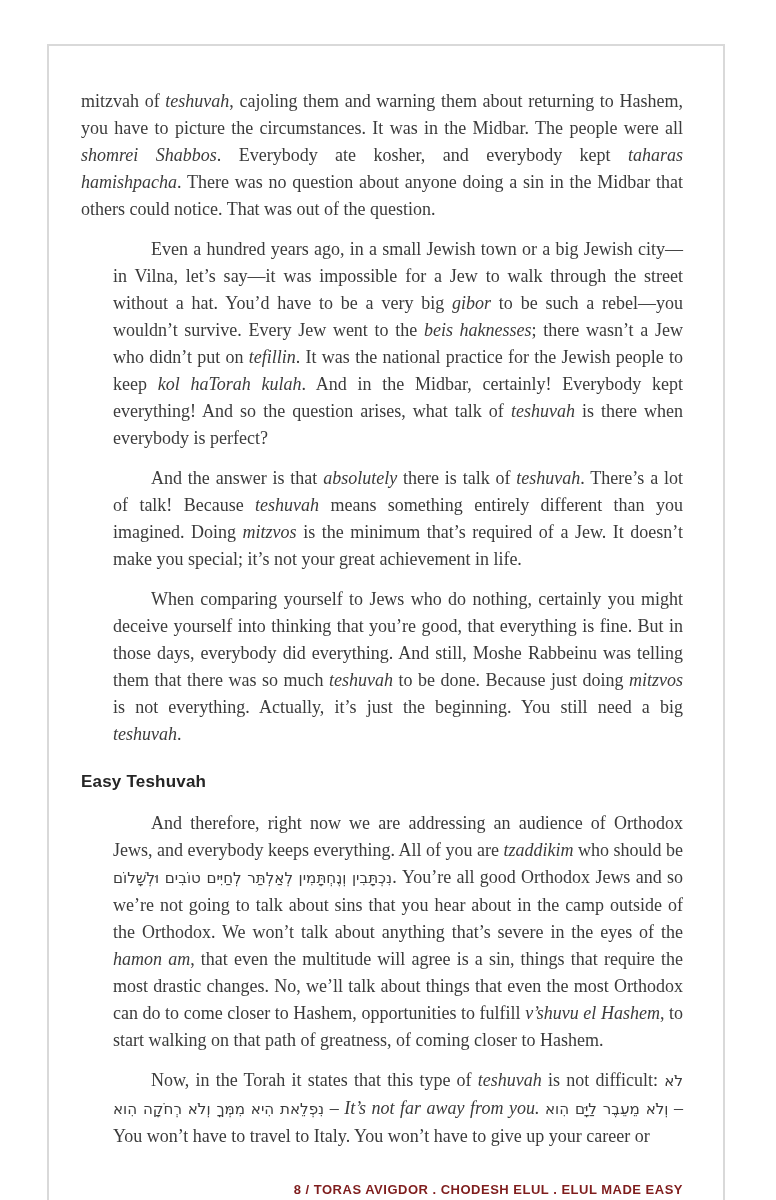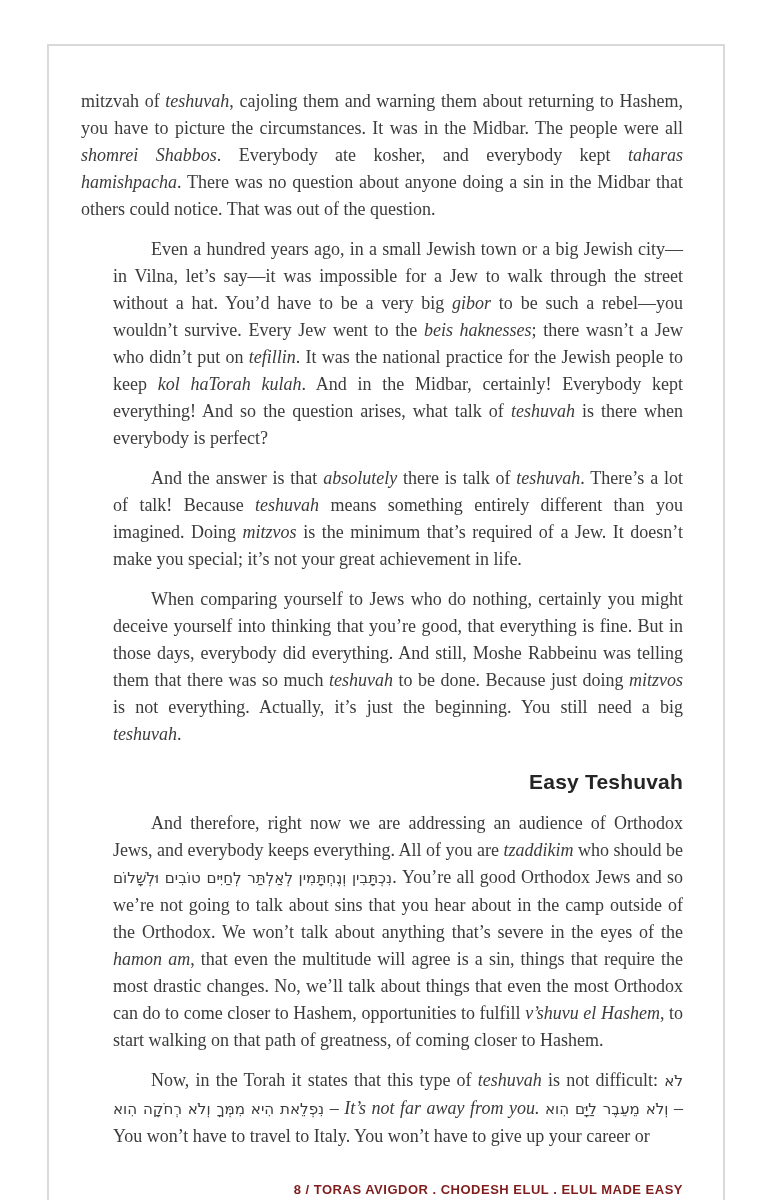--- a/index.html
+++ b/index.html
@@ -38,24 +38,24 @@
   em {
     font-style: italic;
   }
   .heb {
     font-family: "DejaVu Sans", sans-serif;
     font-size: 0.84em;
     unicode-bidi: isolate;
   }
   h2.section-heading {
     margin: 23px 0 17px 0;
-    text-align: right;
+    text-align: left;
     font-family: "Liberation Sans", sans-serif;
     font-weight: bold;
-    font-size: 21px;
+    font-size: 17px;
     line-height: 22px;
     color: #252525;
     letter-spacing: 0.2px;
   }
   .page-footer {
     margin-top: 26px;
     text-align: right;
     font-family: "Liberation Sans", sans-serif;
     font-weight: bold;
     font-size: 13px;

